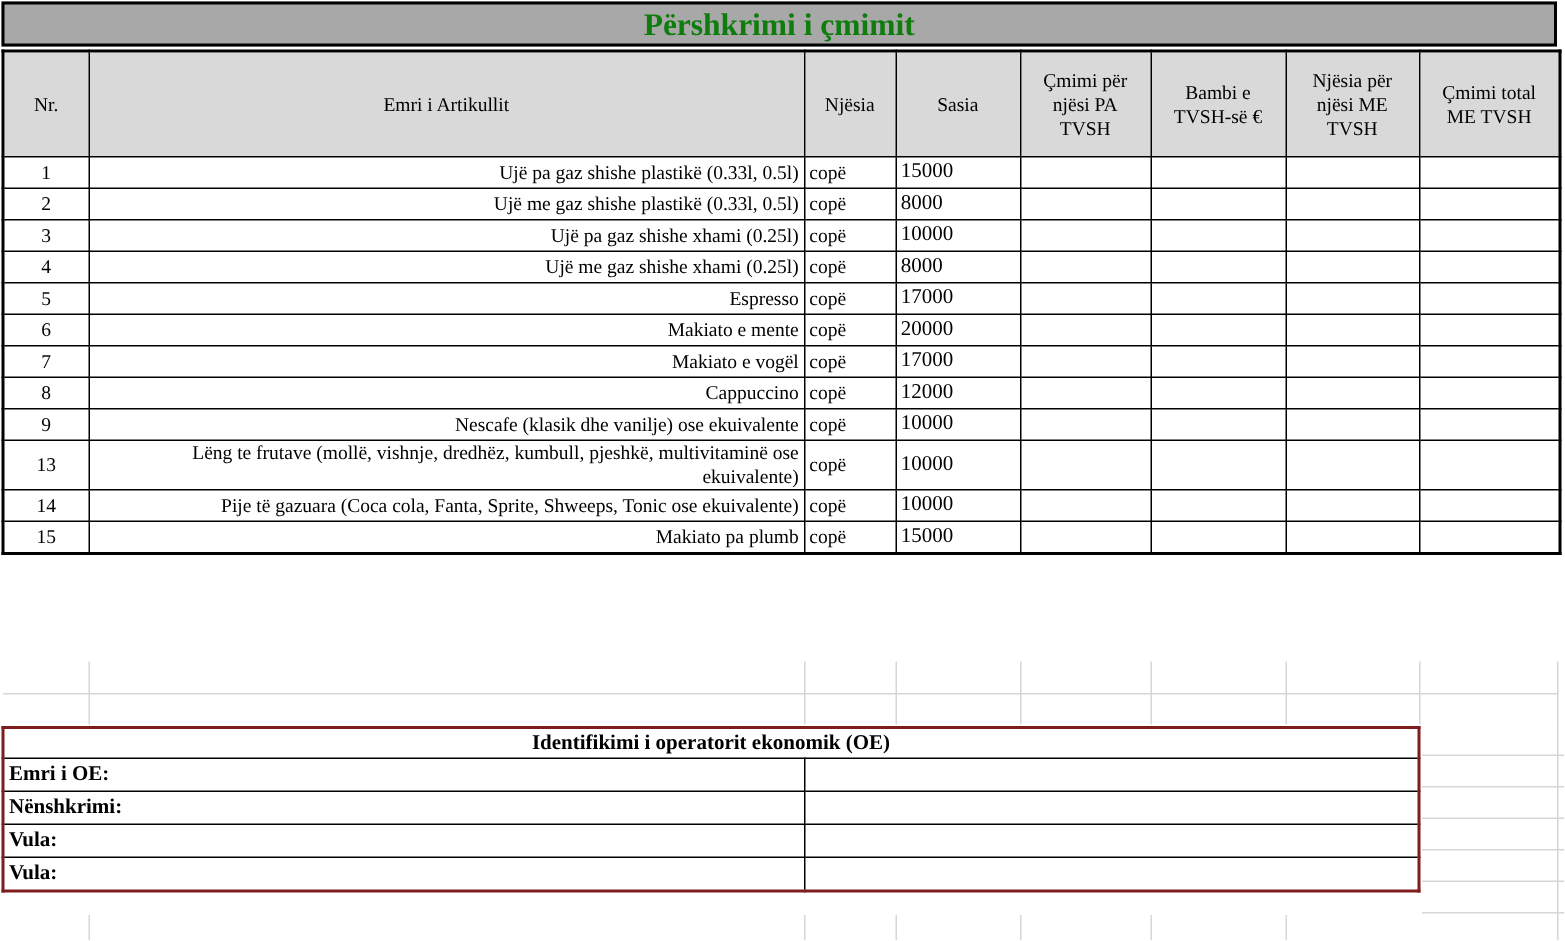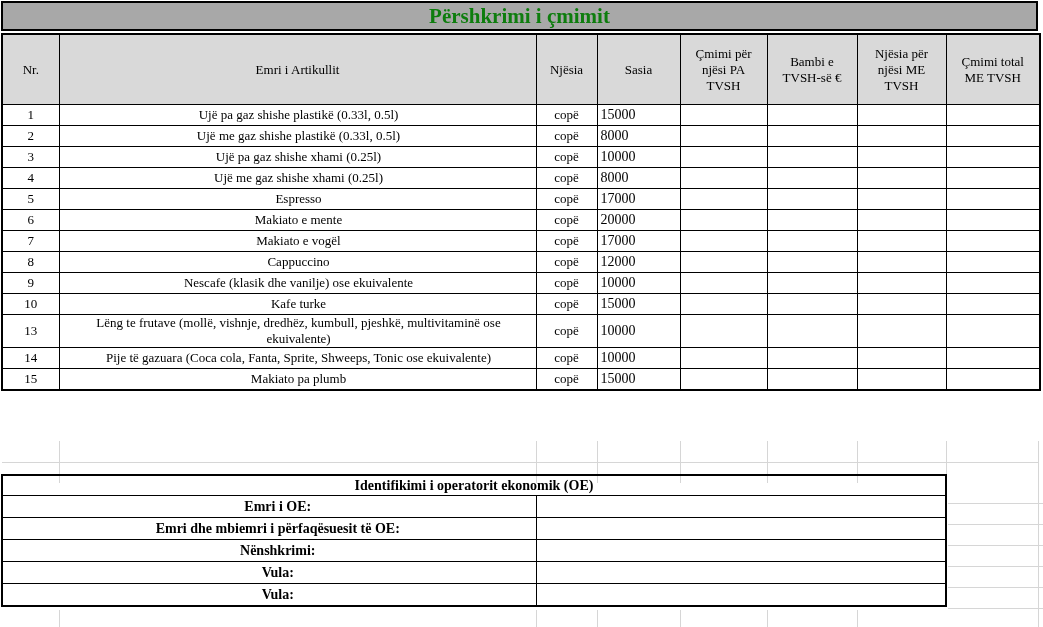--- a/index.html
+++ b/index.html
@@ -20,32 +20,32 @@
     border-collapse:collapse; table-layout:fixed;
     border:2px solid #000; font-size:13px;
   }
   table.main th, table.main td { border:1px solid #000; overflow:hidden; }
   table.main thead th {
     background:var(--header-bg,#d9d9d9); font-weight:normal;
     height:69px; text-align:center; vertical-align:middle; padding:0 4px;
   }
   table.main tbody td { height:20px; padding:0 3px; vertical-align:middle; }
   .c-nr   { text-align:center; }
-  .c-name { text-align:center; padding-left:5px !important; }
-  .c-unit { text-align:center; }
+  .c-name { text-align:right; padding-left:5px !important; }
+  .c-unit { }
   .c-qty  { text-align:left; font-size:14px; }
   
   table.oe {
-    position:absolute; left:1px; top:474px; width:944px;
+    position:absolute; left:1px; top:484px; width:944px;
     border-collapse:collapse; table-layout:fixed;
-    border:2px solid #000000; font-size:14px; font-weight:bold;
+    border:2px solid #7f1d1d; font-size:14px; font-weight:bold;
   }
   table.oe td { border:1px solid #000; height:19px; vertical-align:middle; }
   table.oe .oe-title { text-align:center; height:17px; }
-  table.oe .oe-label { text-align:center; padding-left:18px; }
+  table.oe .oe-label { text-align:left; padding-left:3px; }
   table.oe .oe-value { }
   
   .g { position:absolute; background:#d6d6d6; }
 </style>
 </head>
 <body>
 
 <div class="sheet">
 
   <div class="title-bar">Përshkrimi i çmimit</div>
@@ -158,30 +158,20 @@
           <td class="c-nr">9</td>
           <td class="c-name">Nescafe (klasik dhe vanilje) ose ekuivalente</td>
           <td class="c-unit">copë</td>
           <td class="c-qty">10000</td>
           <td class="c-price_pa"></td>
           <td class="c-norma"></td>
           <td class="c-price_me"></td>
           <td class="c-total"></td>
         </tr>
         <tr>
-          <td class="c-nr">10</td>
-          <td class="c-name">Kafe turke</td>
-          <td class="c-unit">copë</td>
-          <td class="c-qty">15000</td>
-          <td class="c-price_pa"></td>
-          <td class="c-norma"></td>
-          <td class="c-price_me"></td>
-          <td class="c-total"></td>
-        </tr>
-        <tr>
           <td class="c-nr">13</td>
           <td class="c-name">Lëng te frutave (mollë, vishnje, dredhëz, kumbull, pjeshkë, multivitaminë ose ekuivalente)</td>
           <td class="c-unit">copë</td>
           <td class="c-qty">10000</td>
           <td class="c-price_pa"></td>
           <td class="c-norma"></td>
           <td class="c-price_me"></td>
           <td class="c-total"></td>
         </tr>
         <tr>
@@ -224,24 +214,20 @@
       </colgroup>
     <tbody>
       <tr>
         <td class="oe-title" colspan="2">Identifikimi i operatorit ekonomik (OE)</td>
       </tr>
     <tr>
           <td class="oe-label">Emri i OE:</td>
           <td class="oe-value"></td>
         </tr>
         <tr>
-          <td class="oe-label">Emri dhe mbiemri i përfaqësuesit të OE:</td>
-          <td class="oe-value"></td>
-        </tr>
-        <tr>
           <td class="oe-label">Nënshkrimi:</td>
           <td class="oe-value"></td>
         </tr>
         <tr>
           <td class="oe-label">Vula:</td>
           <td class="oe-value"></td>
         </tr>
         <tr>
           <td class="oe-label">Vula:</td>
           <td class="oe-value"></td>

